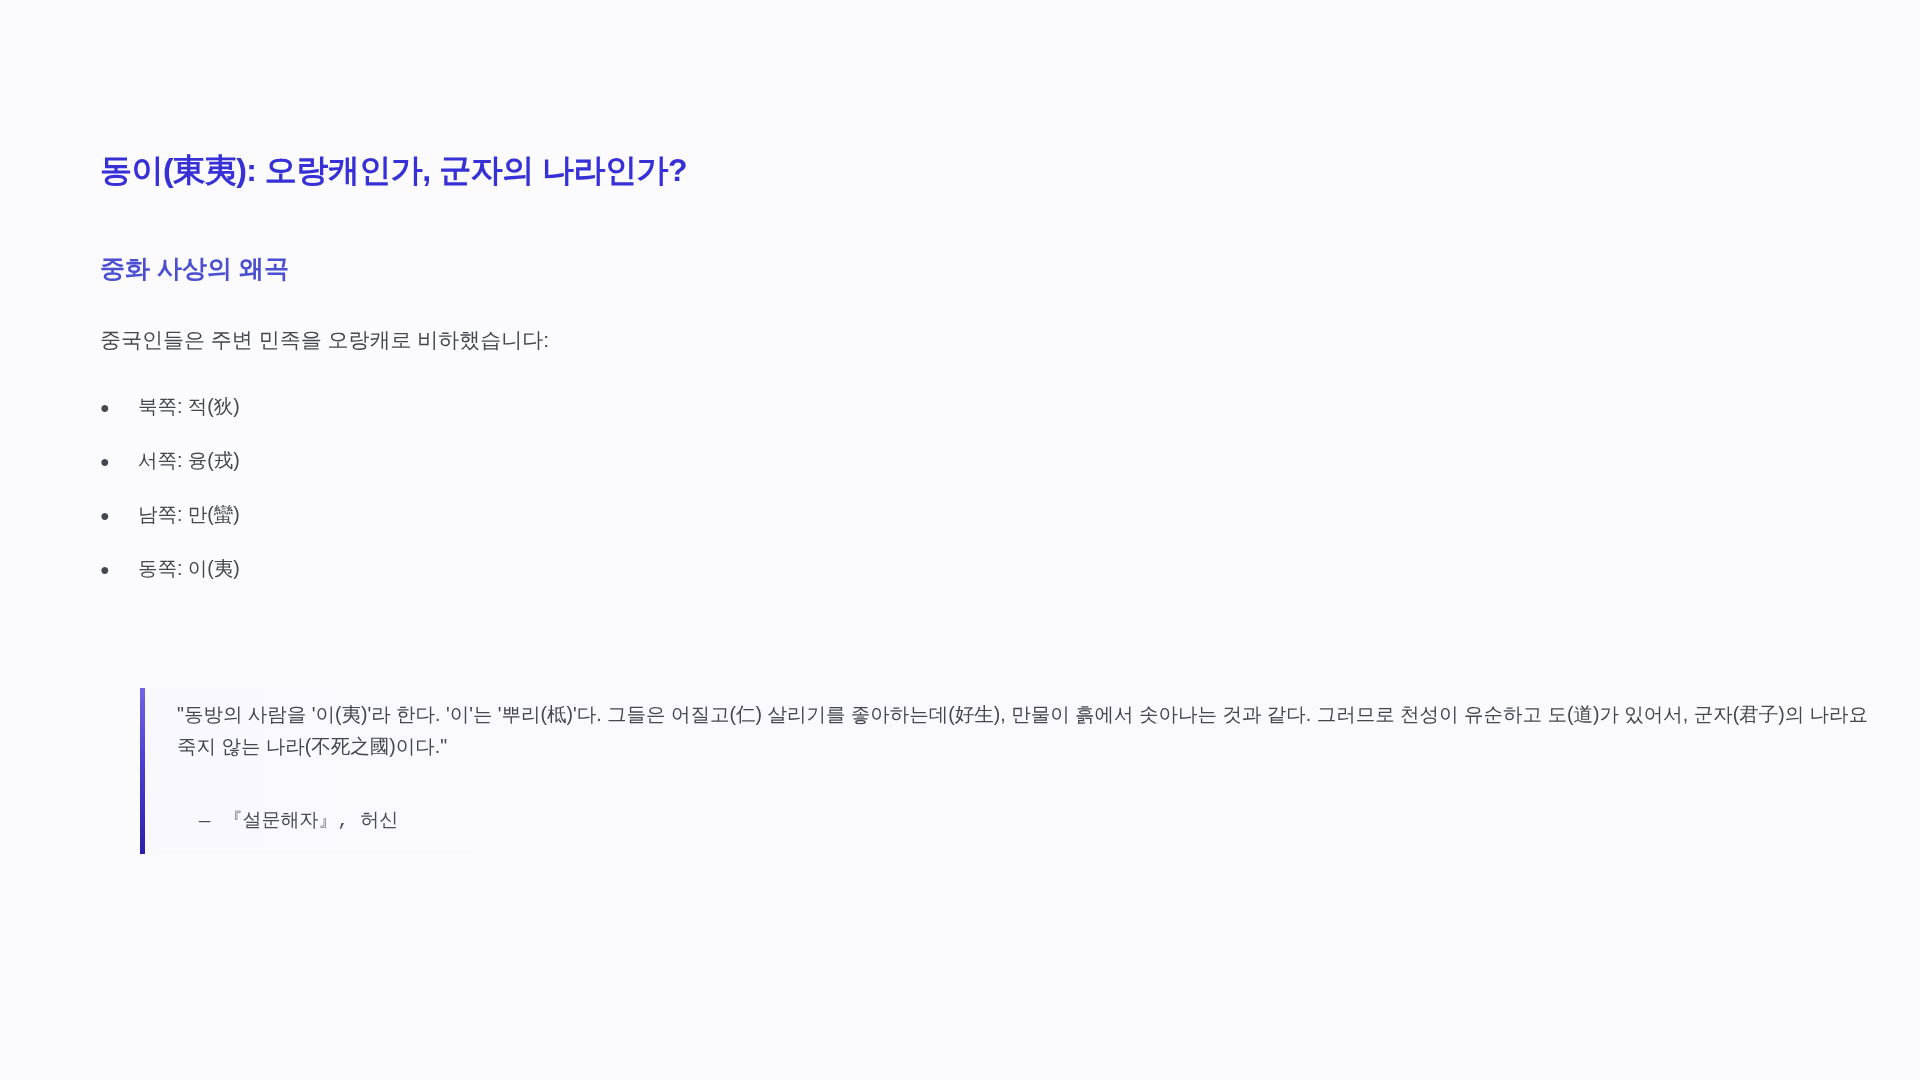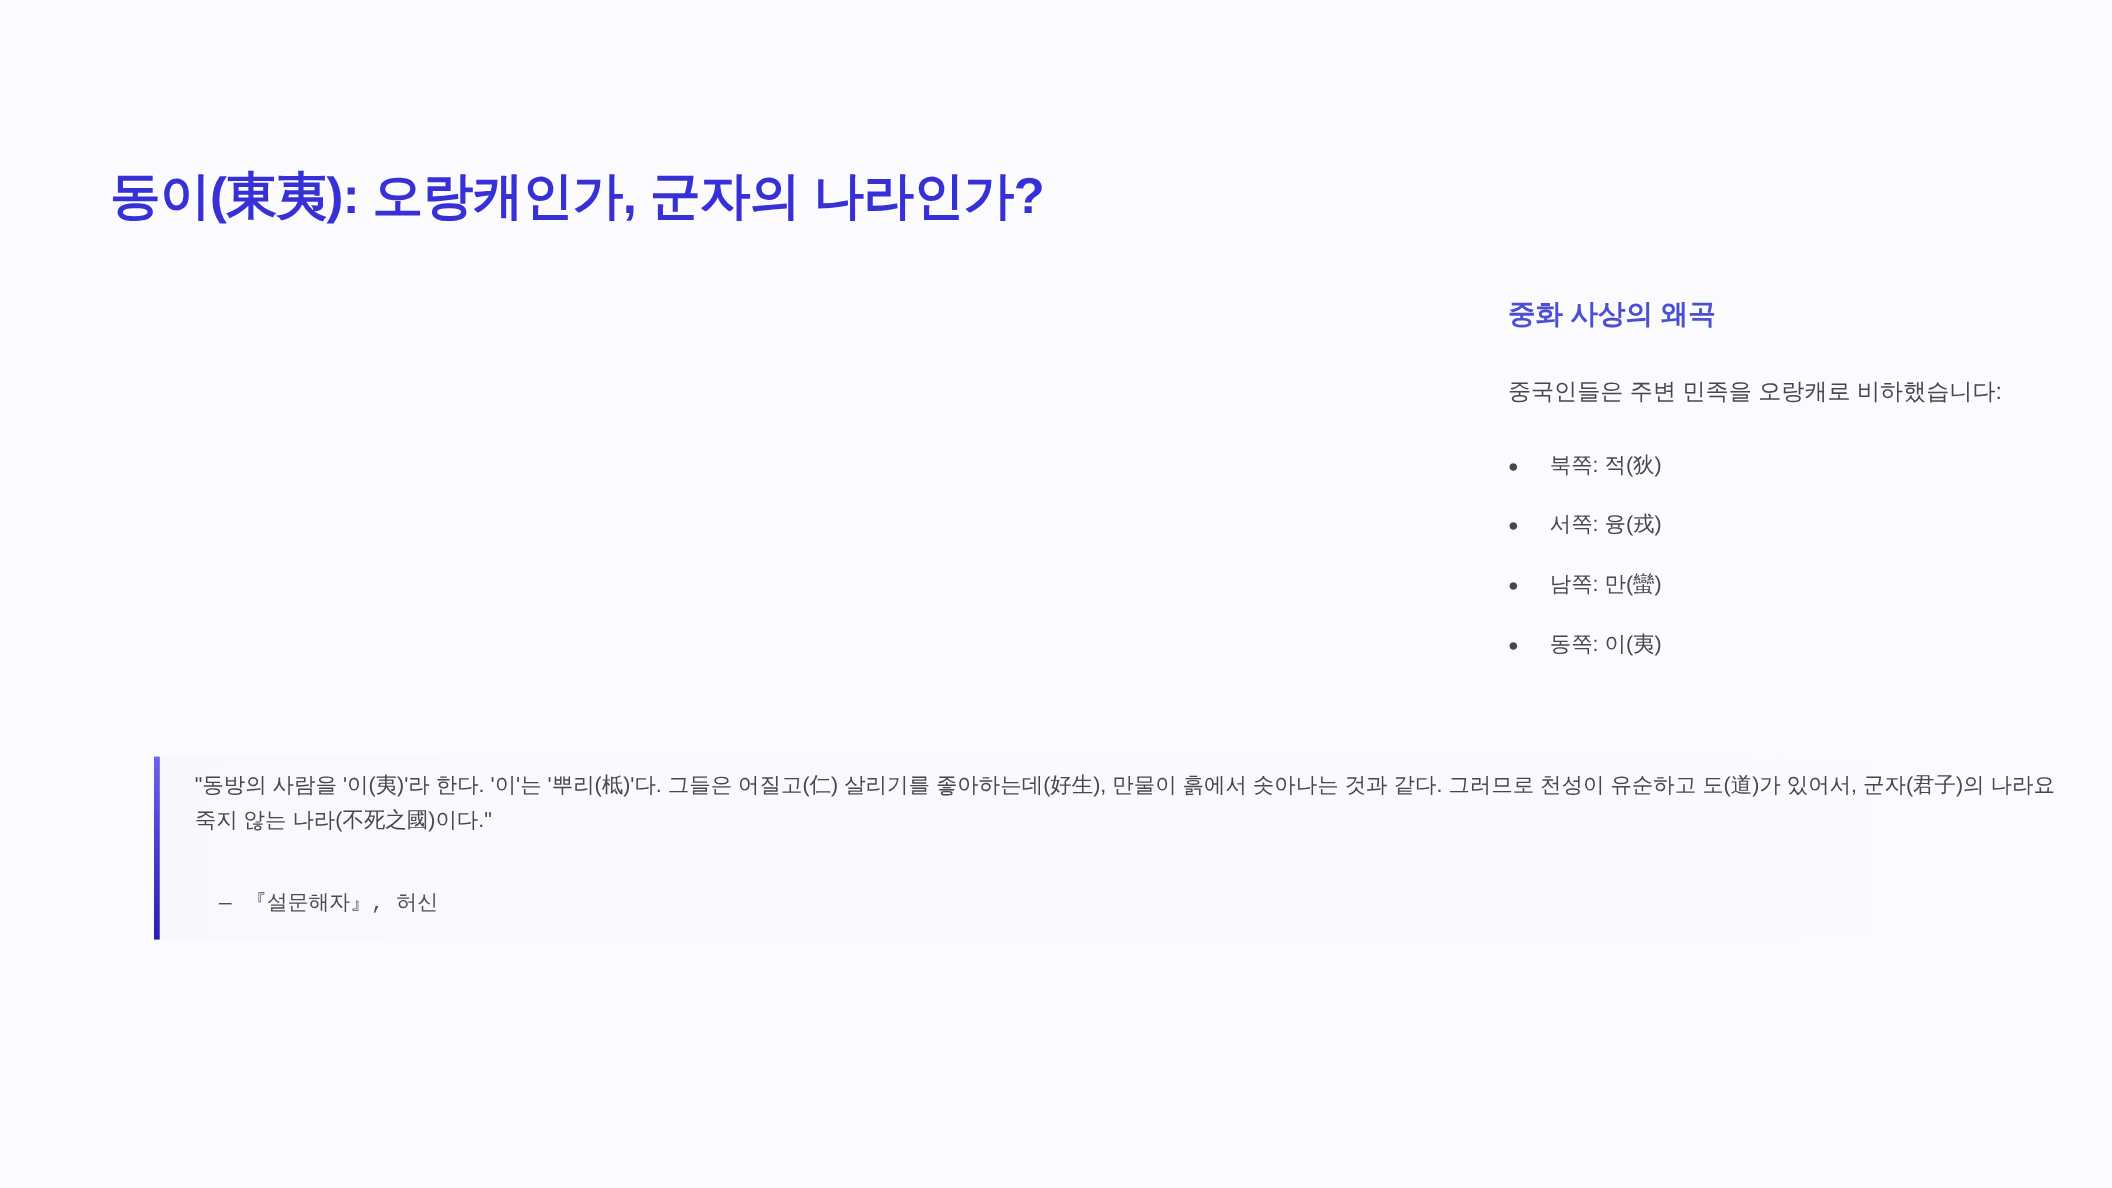--- a/index.html
+++ b/index.html
@@ -18,31 +18,30 @@
 
   .slide {
     position: relative;
     width: 1920px;
     height: 1080px;
     box-sizing: border-box;
     padding: 150px 100px 0 100px;
   }
 
   .page-title {
-    font-size: 46px;
+    font-size: 32px;
     font-weight: 700;
     color: #3730d6;
     letter-spacing: -0.5px;
     line-height: 1.25;
     margin: 0 0 62px 0;
   }
 
   .columns {
     display: flex;
-    flex-direction: column;
     gap: 74px;
     align-items: flex-end;
   }
 
   .column {
     flex: 1 1 0;
     min-width: 0;
   }
 
   .column-heading {

